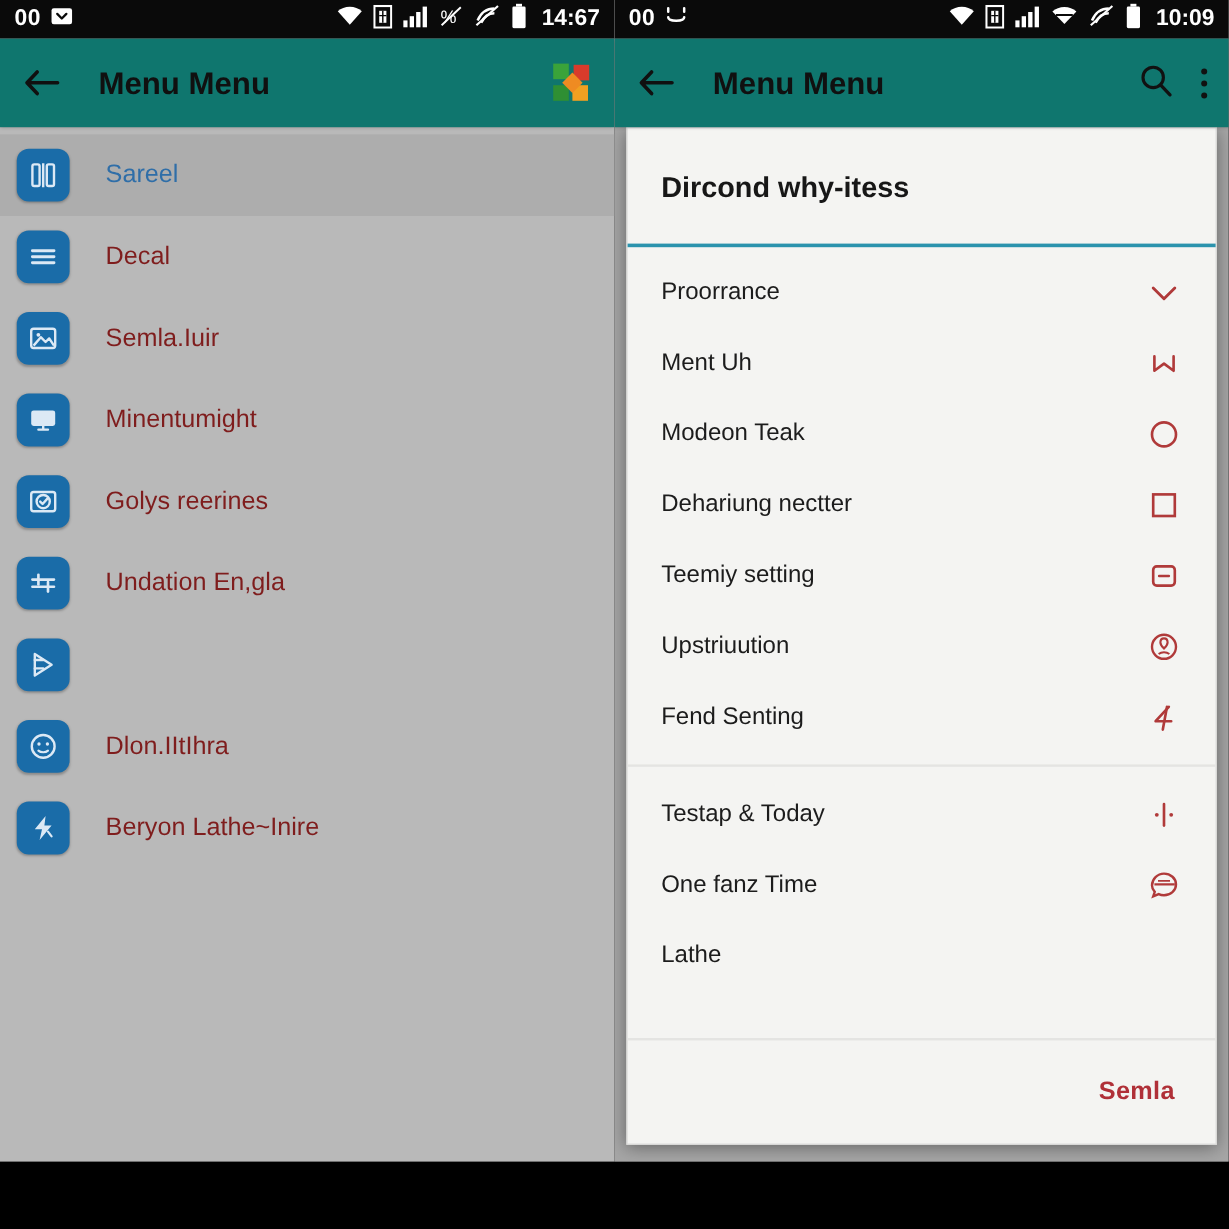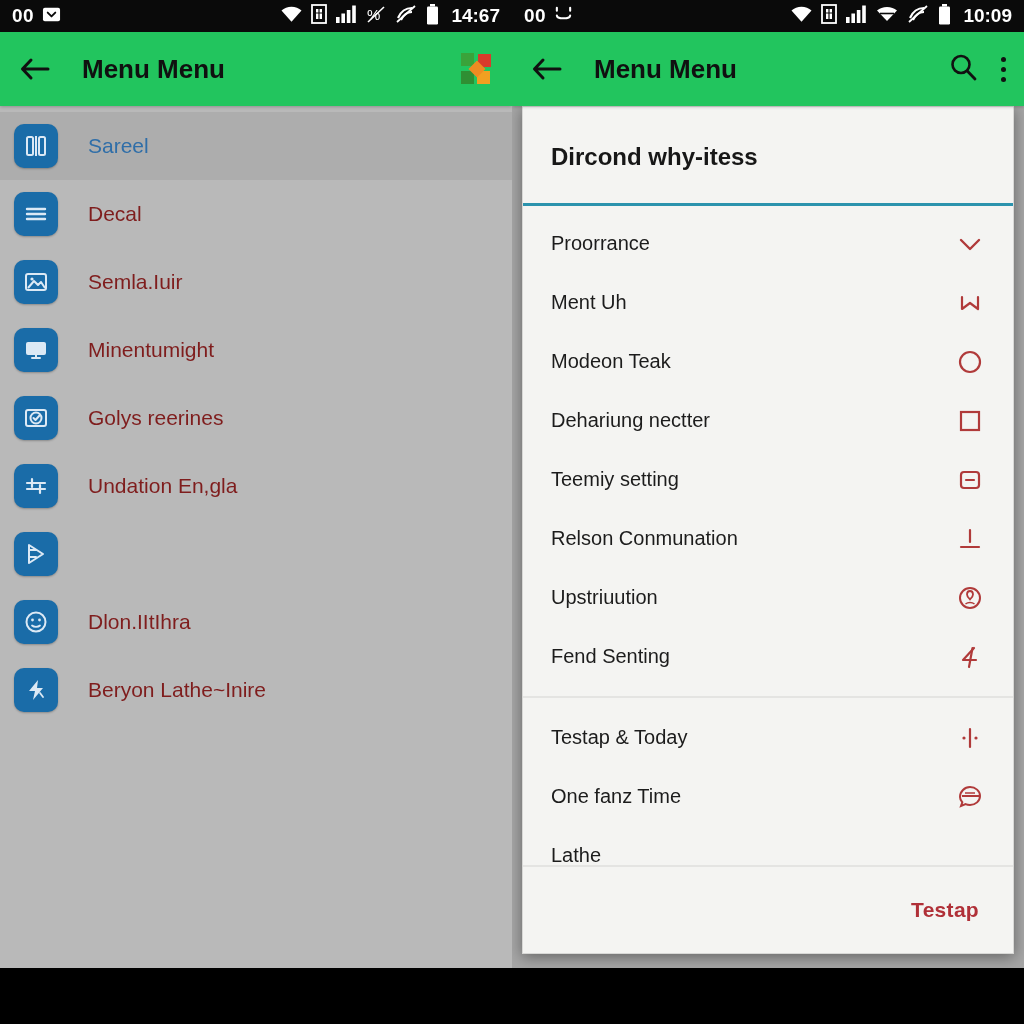--- a/index.html
+++ b/index.html
@@ -50,21 +50,21 @@
   .sb-right {
     margin-left: auto;
     display: flex; align-items: center; gap: 9px;
   }
   .sb-time { font-size: 19px; font-weight: bold; color: #fff; margin-left: 3px; }
   .sb-ico { display: block; }
 
   
   .appbar {
     height: 74px;
-    background: #22c55e;
+    background: #0f766e;
     display: flex;
     align-items: center;
     padding: 12px 18px;
     position: relative;
     z-index: 4;
     box-shadow: 0 1px 3px rgba(0,0,0,0.22);
   }
   .appbar-title {
     font-size: 26px;
     font-weight: bold;
@@ -517,29 +517,20 @@
             <div class="opt-row">
               <span class="opt-label">Teemiy setting</span>
               <span class="opt-ico">
                 <svg width="30" height="30" viewBox="0 0 30 30">
                     <rect x="6" y="7" width="18" height="16" rx="3" fill="none" stroke="currentColor" stroke-width="2.2"></rect>
                     <path d="M11 15h8" stroke="currentColor" stroke-width="2.2" stroke-linecap="round"></path>
                   </svg>
               </span>
             </div>
 
-            <div class="opt-row">
-              <span class="opt-label">Relson Conmunation</span>
-              <span class="opt-ico">
-                <svg width="30" height="30" viewBox="0 0 30 30">
-                    <path d="M15 6v12" stroke="currentColor" stroke-width="2.2" stroke-linecap="round"></path>
-                    <path d="M6 23h18" stroke="currentColor" stroke-width="2.2" stroke-linecap="round"></path>
-                  </svg>
-              </span>
-            </div>
 
             <div class="opt-row">
               <span class="opt-label">Upstriuution</span>
               <span class="opt-ico">
                 <svg width="30" height="30" viewBox="0 0 30 30">
                     <circle cx="15" cy="15" r="10" fill="none" stroke="currentColor" stroke-width="2"></circle>
                     <path d="M15 8c-2 0-3 1.6-3 3.4 0 2.2 3 5 3 5s3-2.8 3-5C18 9.6 17 8 15 8z" fill="none" stroke="currentColor" stroke-width="1.8"></path>
                     <path d="M10.5 21c2.5-2 6.5-2 9 0" fill="none" stroke="currentColor" stroke-width="1.6"></path>
                   </svg>
               </span>
@@ -583,21 +574,21 @@
 
             <div class="opt-row">
               <span class="opt-label">Lathe</span>
               <span class="opt-ico"></span>
             </div>
 
           </div>
         </div>
 
         <div class="dialog-actions">
-          <button class="action-btn">Testap</button>
+          <button class="action-btn">Semla</button>
         </div>
       </div>
 
     </div>
   </div>
 
   <div class="navbar">
     <div class="nav-half">
       <span class="nav-btn">
           <i class="nav-tri"></i>

